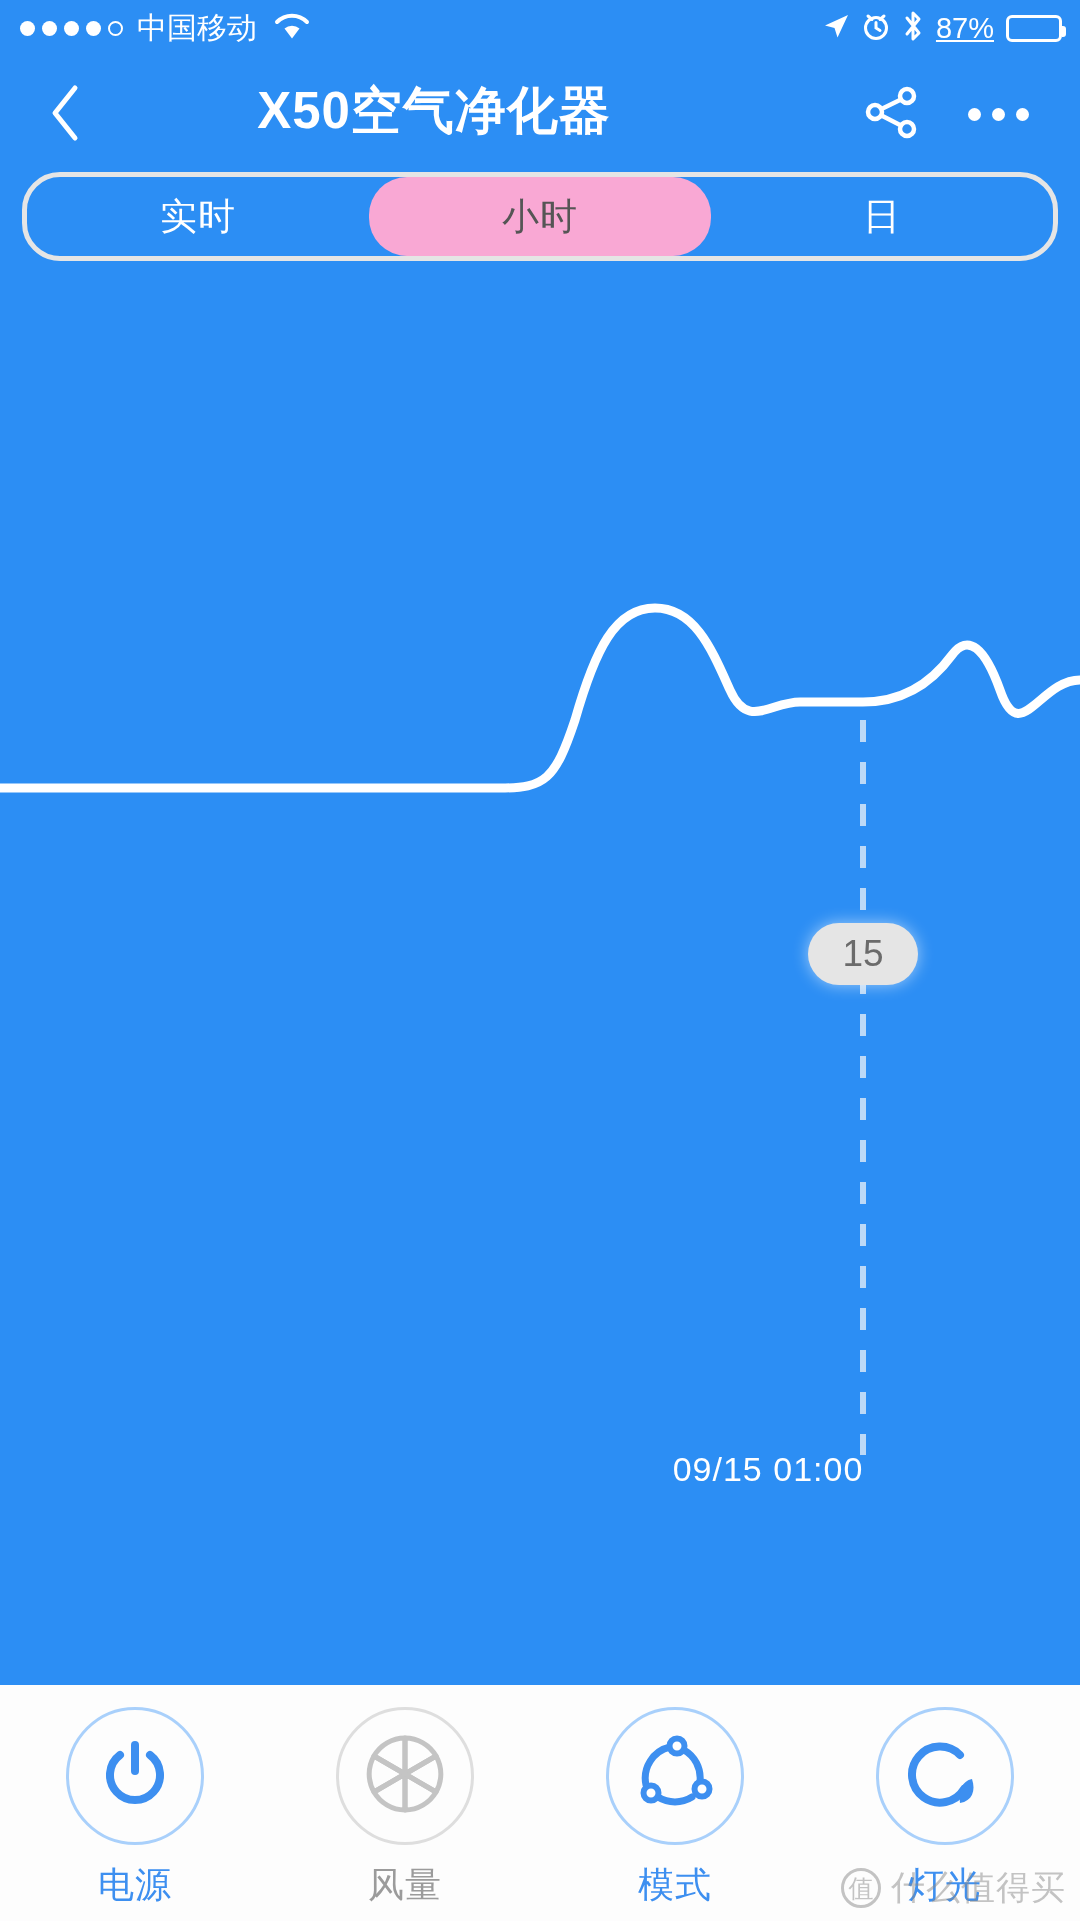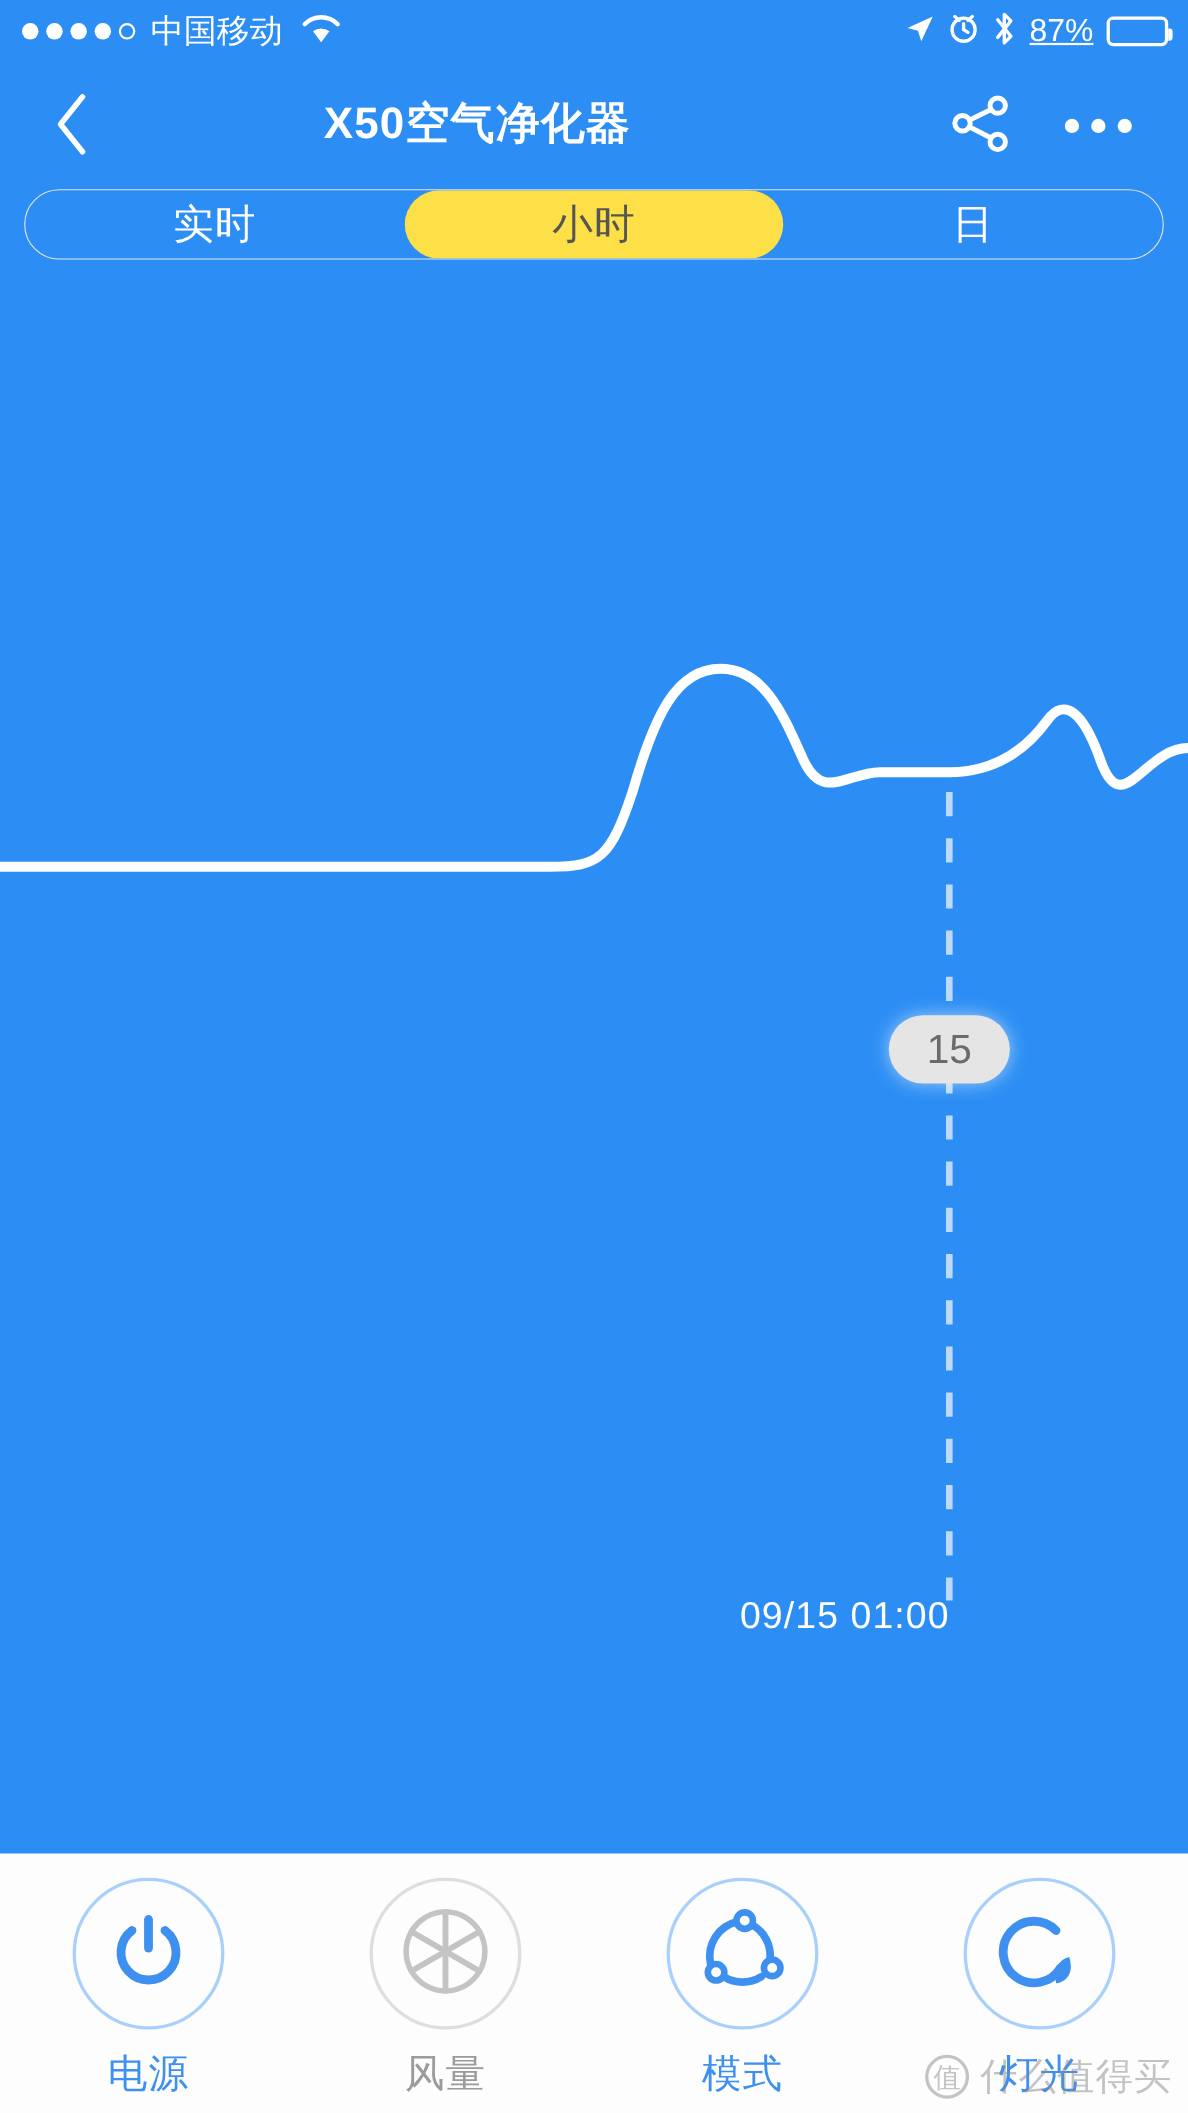--- a/index.html
+++ b/index.html
@@ -98,21 +98,21 @@
     left: 22px; top: 16px;
     width: 86px; height: 86px;
     display: flex; align-items: center; justify-content: center;
   }
   .nav-title {
     position: absolute;
     left: 0; top: 0;
     width: 868px; height: 110px;
     display: flex; align-items: center; justify-content: center;
     color: #ffffff;
-    font-size: 40px;
+    font-size: 51px;
     font-weight: 600;
     letter-spacing: 1px;
   }
   .nav-share {
     position: absolute;
     right: 148px; top: 18px;
     width: 80px; height: 80px;
     display: flex; align-items: center; justify-content: center;
   }
   .nav-more {
@@ -126,39 +126,39 @@
     width: 13px; height: 13px;
     border-radius: 50%;
     background: #ffffff;
     display: block;
   }
 
   
   .segment {
     position: absolute;
     left: 22px; top: 172px;
-    width: 1036px; height: 64px;
-    border: 1px solid #e5e5e5;
+    width: 1036px; height: 89px;
+    border: 5px solid #e5e5e5;
     border-radius: 38px;
     box-sizing: border-box;
     display: flex;
     overflow: hidden;
   }
   .seg-item {
     flex: 1;
     display: flex;
     align-items: center;
     justify-content: center;
     color: #ffffff;
     font-size: 37px;
     letter-spacing: 1px;
     height: 100%;
   }
   .seg-item.active {
-    background: #fde047;
+    background: #f9a8d4;
     color: #555555;
     border-radius: 38px;
   }
 
   
   .chart-area {
     position: absolute;
     left: 0; top: 250px;
     width: 1080px; height: 1435px;
   }

